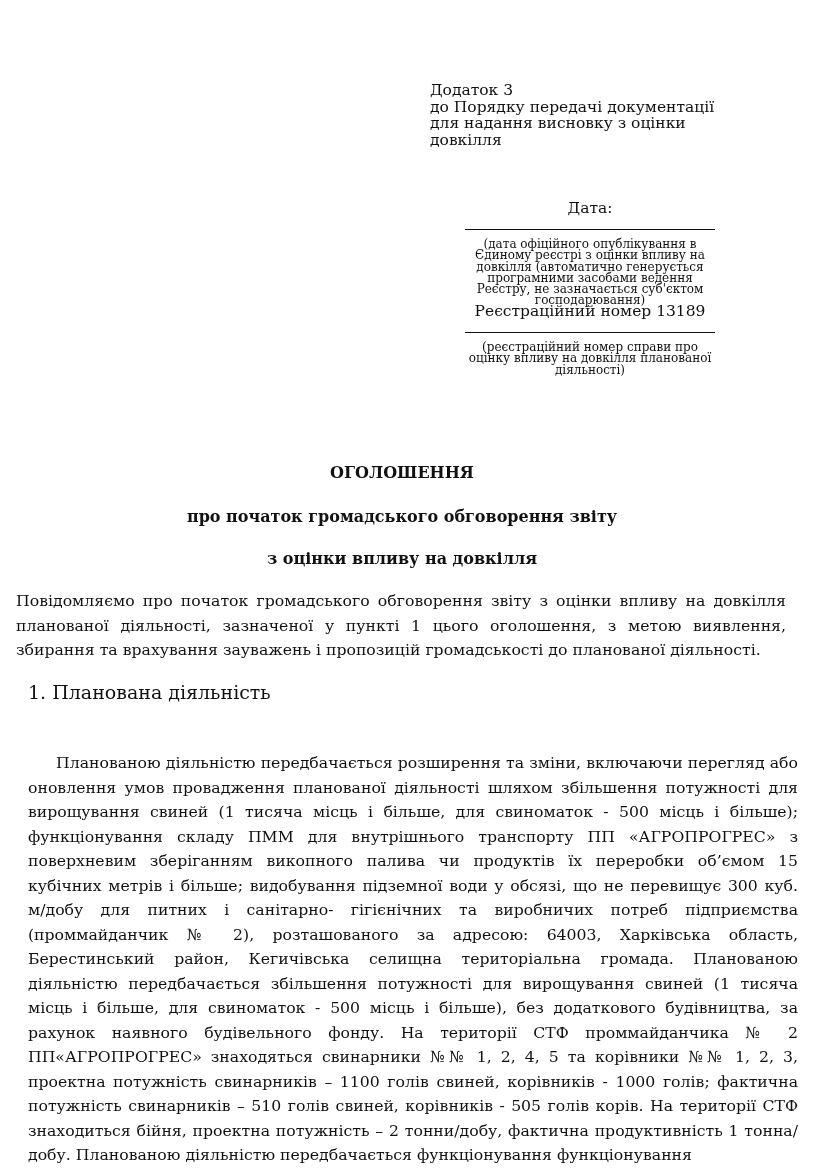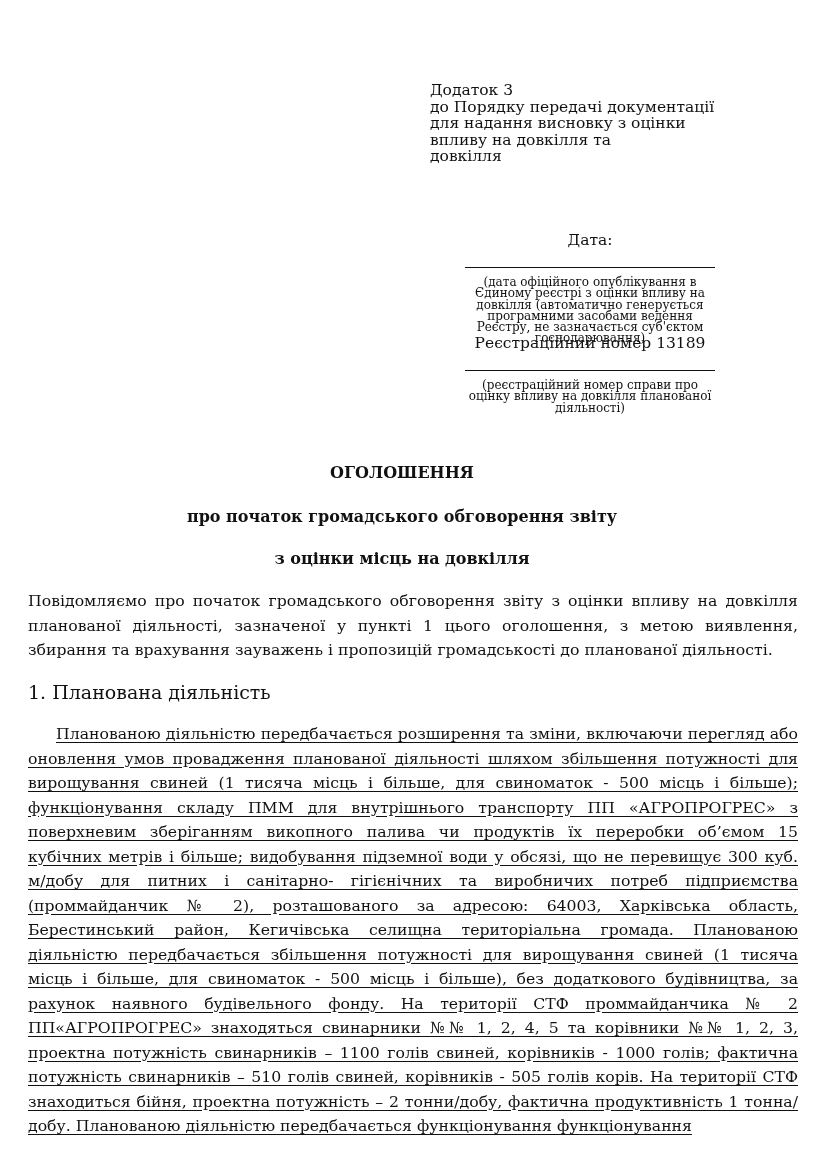--- a/index.html
+++ b/index.html
@@ -3,54 +3,53 @@
 <meta charset="utf-8">
 <style>
   html, body { margin: 0; padding: 0; background: #ffffff; }
   body { width: 826px; height: 1169px; position: relative; overflow: hidden;
          font-family: "DejaVu Serif", serif; color: #111111; }
   .appendix { position: absolute; left: 430px; top: 82px; width: 312px; 
               font-size: 15.5px; line-height: 16.5px; }
   .meta-block { position: absolute; left: 465px; width: 250px; text-align: center; }
   .meta-date { top: 199px; }
   .meta-reg { top: 302px; }
-  .meta-head { font-size: 15.5px; line-height: 18px; border-bottom: 1.3px solid #111; padding-bottom: 18px; margin-top: 32px; }
+  .meta-head { font-size: 15.5px; line-height: 18px; border-bottom: 1.3px solid #111; padding-bottom: 12px; }
   .meta-note { font-size: 12px; line-height: 11.3px; margin-top: 9px; }
   .heading { position: absolute; left: 0; width: 804px; text-align: center; font-weight: bold; font-size: 16px; }
   .h1 { top: 463px; }
   .h2 { top: 507px; }
   .h3 { top: 549px; }
-  .intro { position: absolute; left: 28px; width: 770px; top: 589px; font-size: 15.7px; line-height: 24.5px;
+  .intro { position: absolute; left: 16px; width: 770px; top: 589px; font-size: 15.7px; line-height: 24.5px;
            text-align: justify; }
   .section-title { position: absolute; left: 28px; top: 681px; font-size: 19px; }
-  .activity { position: absolute; left: 28px; width: 770px; top: 722px; font-size: 15.7px; line-height: 24.5px;
-              text-align: justify; text-indent: 28px; text-decoration: underline; text-underline-offset: 3px; }
+  .activity { position: absolute; left: 28px; width: 770px; top: 751px; font-size: 15.7px; line-height: 24.5px;
+              text-align: justify; text-indent: 28px; text-underline-offset: 3px; }
 </style>
 </head>
 <body>
 
 <div class="appendix">
   <div>Додаток 3</div>
   <div>до Порядку передачі документації</div>
   <div>для надання висновку з оцінки</div>
-  <div>впливу на довкілля та</div>
   <div>довкілля</div>
 </div>
 
 <div class="meta-block meta-date">
   <div class="meta-head">Дата:</div>
   <div class="meta-note">(дата офіційного опублікування в Єдиному реєстрі з оцінки впливу на довкілля (автоматично генерується програмними засобами ведення Реєстру, не зазначається суб'єктом господарювання)</div>
 </div>
 
 <div class="meta-block meta-reg">
   <div class="meta-head">Реєстраційний номер 13189</div>
   <div class="meta-note">(реєстраційний номер справи про оцінку впливу на довкілля планованої діяльності)</div>
 </div>
 
 <div class="heading h1">ОГОЛОШЕННЯ</div>
 <div class="heading h2">про початок громадського обговорення звіту</div>
-<div class="heading h3">з оцінки місць на довкілля</div>
+<div class="heading h3">з оцінки впливу на довкілля</div>
 
 <div class="intro">Повідомляємо про початок громадського обговорення звіту з оцінки впливу на довкілля планованої діяльності, зазначеної у пункті 1 цього оголошення, з метою виявлення, збирання та врахування зауважень і пропозицій громадськості до планованої діяльності.</div>
 
 <div class="section-title">1. Планована діяльність</div>
 
 <div class="activity">Планованою діяльністю передбачається розширення та зміни, включаючи перегляд або оновлення умов провадження планованої діяльності шляхом збільшення потужності для вирощування свиней (1 тисяча місць і більше, для свиноматок - 500 місць і більше); функціонування складу ПММ для внутрішнього транспорту ПП «АГРОПРОГРЕС» з поверхневим зберіганням викопного палива чи продуктів їх переробки об’ємом 15 кубічних метрів і більше; видобування підземної води у обсязі, що не перевищує 300 куб. м/добу для питних і санітарно- гігієнічних та виробничих потреб підприємства (проммайданчик № 2), розташованого за адресою: 64003, Харківська область, Берестинський район, Кегичівська селищна територіальна громада. Планованою діяльністю передбачається збільшення потужності для вирощування свиней (1 тисяча місць і більше, для свиноматок - 500 місць і більше), без додаткового будівництва, за рахунок наявного будівельного фонду. На території СТФ проммайданчика № 2 ПП«АГРОПРОГРЕС» знаходяться свинарники №№ 1, 2, 4, 5 та корівники №№ 1, 2, 3, проектна потужність свинарників – 1100 голів свиней, корівників - 1000 голів; фактична потужність свинарників – 510 голів свиней, корівників - 505 голів корів. На території СТФ знаходиться бійня, проектна потужність – 2 тонни/добу, фактична продуктивність 1 тонна/добу. Планованою діяльністю передбачається функціонування функціонування</div>
 
 </body></html>

